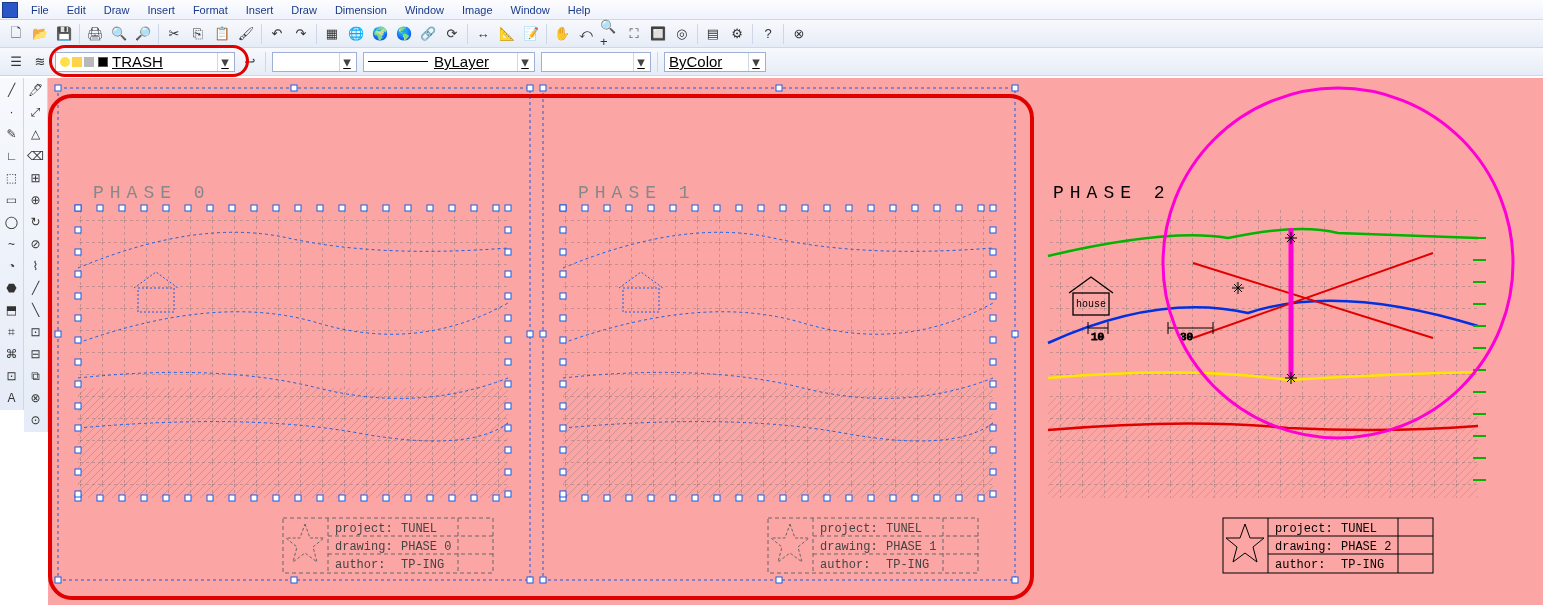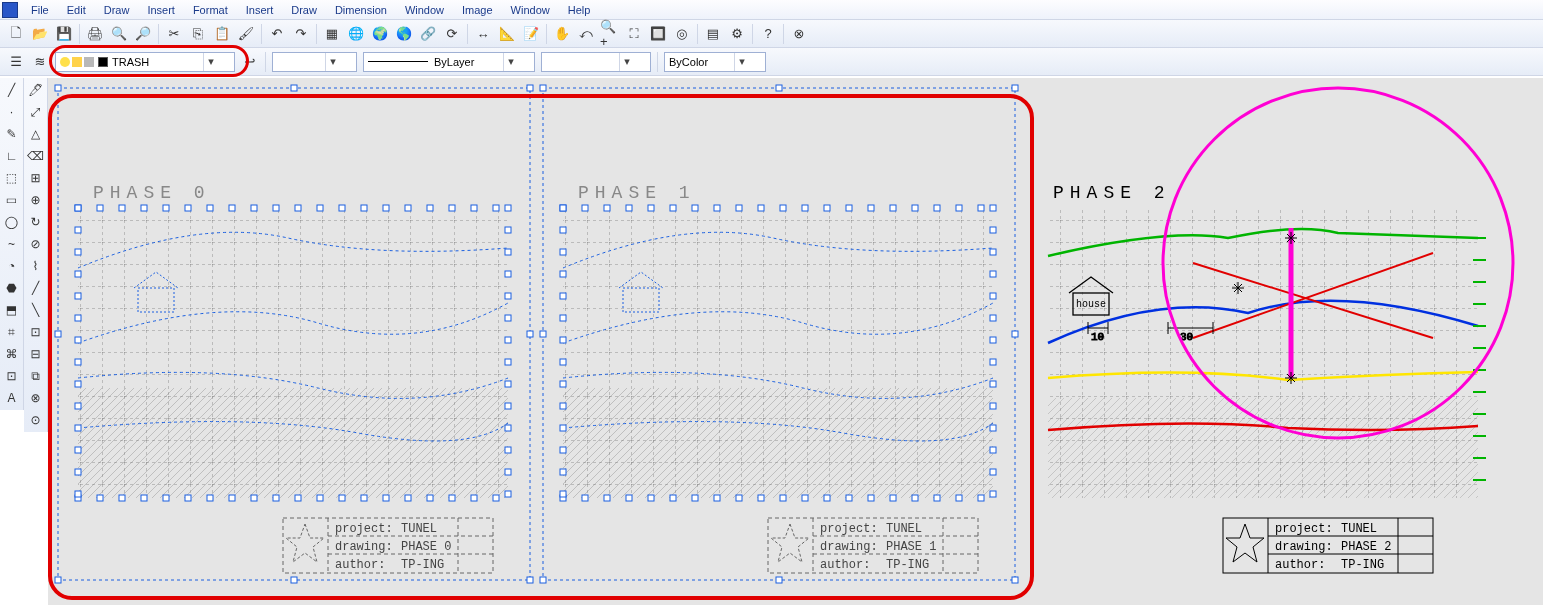--- a/index.html
+++ b/index.html
@@ -57,23 +57,24 @@
     width: 1px; height: 20px;
     background: #cfd6e6;
     margin: 0 3px;
   }
   .combo {
     display: inline-flex;
     align-items: center;
     background: #fff;
     border: 1px solid #9fb0d4;
     height: 20px;
-    padding: 0 16px 0 4px;
+    padding: 0 2px 0 4px;
     margin: 0 3px;
-    font-size: 11px;
+    font-size: 15px;
+    text-decoration: underline;
   }
   .combo .swatch {
     width: 10px; height: 10px; background: #000; margin-right:4px;
     border: 1px solid #555;
   }
   .combo .layer-icons { display:flex; gap:2px; margin-right:4px; }
   .combo .layer-icons span { width:10px; height:10px; display:inline-block; }
   .lbulb{background:#ffe04a;border-radius:50%;}
   .lsun{background:#ffd24a;}
   .llock{background:#b8b8b8;}
@@ -111,21 +112,21 @@
   .vbtn{
     width:20px;height:20px;
     display:flex;align-items:center;justify-content:center;
     font-size:12px;color:#333;
   }
   
   .canvas{
     position:absolute;
     left:48px; top:78px;
     right:0; bottom:0;
-    background:#e5e5e5;
+    background:#fca5a5;
     overflow:hidden;
   }
   .canvas svg{width:100%;height:100%;}
   .phase-label{
     font-family:"Courier New",monospace;
     font-size:18px;
     fill:#888;
     letter-spacing:6px;
   }
   .titleblock-text{

